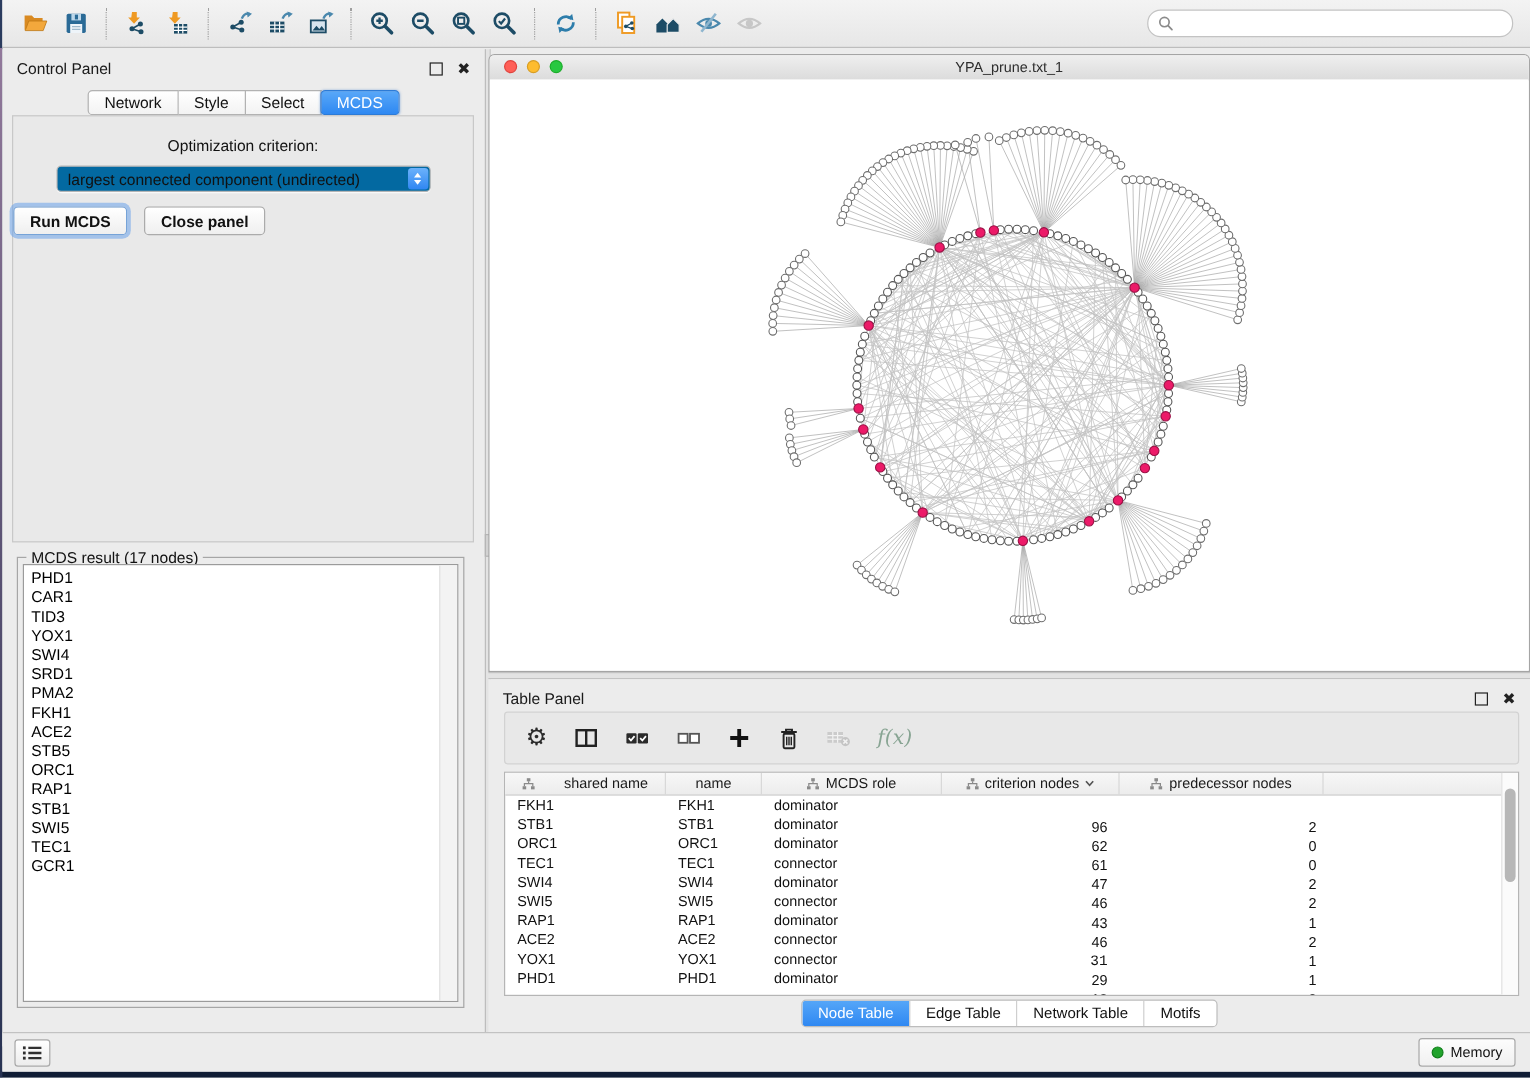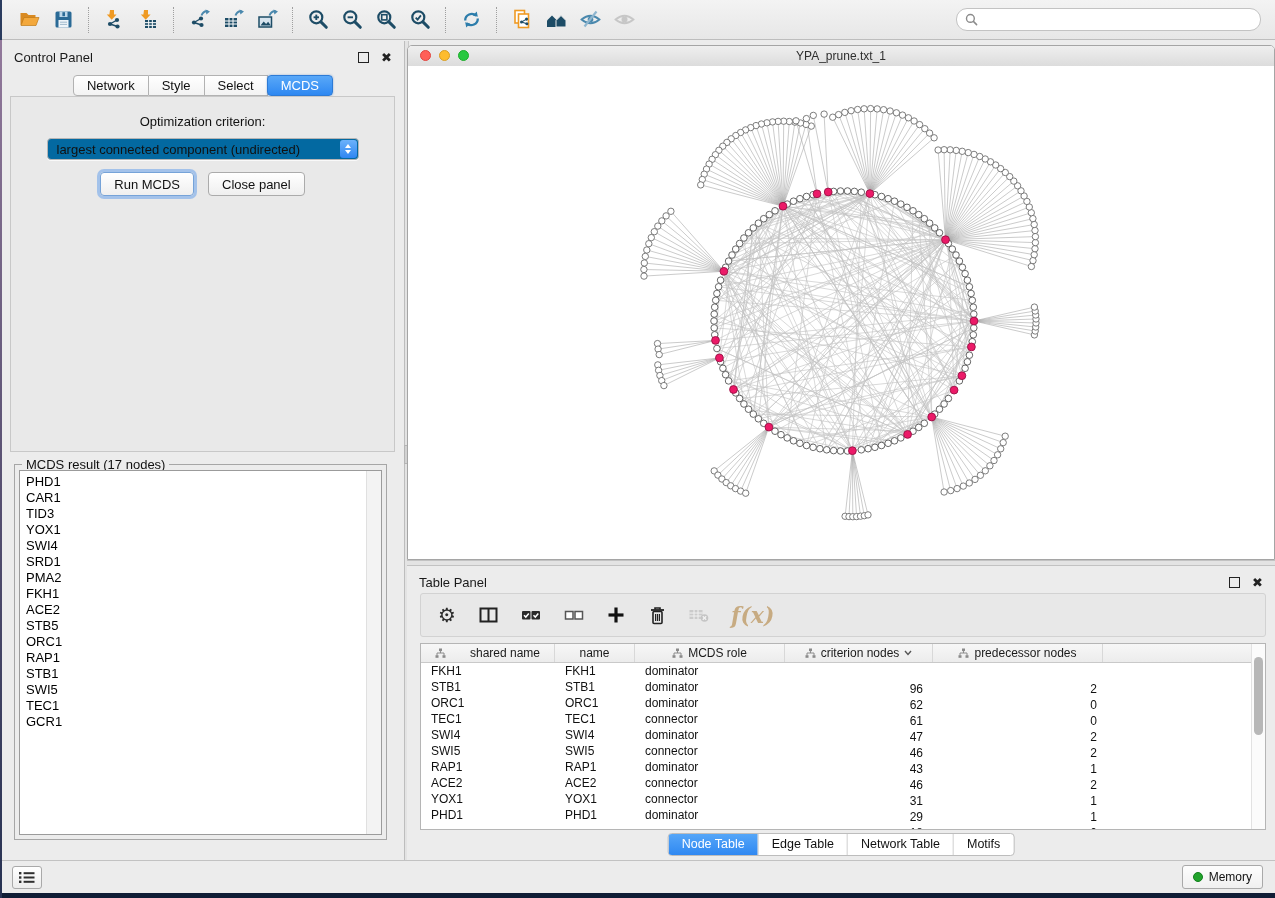--- a/index.html
+++ b/index.html
@@ -40,21 +40,21 @@
               border:1px solid #c8c8c8;box-sizing:border-box;}
   .opt-label{text-align:center;margin-top:17px;font-size:13px;}
   .dropdown{margin:9px auto 0 auto;width:312px;height:22px;background:#0369a1;border:1px solid #b5b5b5;
             border-radius:4px;position:relative;display:flex;align-items:center;font-size:13px;
             padding-left:9px;box-sizing:border-box;box-shadow:0 1px 0 rgba(255,255,255,.7);}
   .dd-stepper{position:absolute;right:1px;top:1px;bottom:1px;width:17px;border-radius:3px;
               background:linear-gradient(#6cb2fb,#2f86f2);display:flex;flex-direction:column;
               align-items:center;justify-content:center;gap:2px;}
   .dd-up{width:0;height:0;border-left:3.5px solid transparent;border-right:3.5px solid transparent;border-bottom:4px solid #fff;}
   .dd-down{width:0;height:0;border-left:3.5px solid transparent;border-right:3.5px solid transparent;border-top:4px solid #fff;}
-  .btn-row{display:flex;justify-content:center;gap:14px;margin-top:12px;}
+  .btn-row{display:flex;justify-content:flex-start;gap:14px;margin-top:12px;font-weight:bold;}
   .btn{height:22px;padding:0 13px;background:linear-gradient(#ffffff,#efefef);border:1px solid #ababab;
        border-radius:4px;font-size:13px;display:flex;align-items:center;color:#111;}
   .btn.focused{box-shadow:0 0 0 3px rgba(106,162,235,.55);border-color:#76a3d8;}
   .mcds-group{position:absolute;left:12px;right:17px;top:423px;height:374px;border:1px solid #a6a6a6;}
   .mcds-legend{position:absolute;top:-8px;left:7px;background:#ececec;padding:0 4px;font-size:13px;}
   .mcds-list{position:absolute;left:4px;right:4px;top:5px;bottom:4px;background:#fff;
              border:1px solid #9b9b9b;overflow:hidden;}
   .mcds-items{position:absolute;left:0;top:3px;right:15px;bottom:0;padding-left:6px;}
   .mcds-item{font-size:13px;line-height:16px;color:#000;}
   .mcds-scroll{position:absolute;top:0;bottom:0;right:0;width:14px;background:#f3f3f3;border-left:1px solid #e0e0e0;}
@@ -80,21 +80,21 @@
   .nw-canvas{position:absolute;top:20px;left:0;right:0;bottom:0;background:#fff;}
   .nw-canvas svg{display:block;}
 
   
   .table-panel{position:absolute;left:405px;top:566px;right:0;bottom:33px;background:#ececec;}
   .tp-toolbar{position:absolute;left:13px;right:9px;top:27px;height:44px;background:#e8e8e8;
               border:1px solid #d2d2d2;border-radius:3px;display:flex;align-items:center;
               padding-left:16px;gap:21px;box-sizing:border-box;}
   .tp-icon{display:flex;align-items:center;justify-content:center;min-width:20px;height:24px;}
   .tp-icon.disabled{opacity:.45;}
-  .fx{font-family:"DejaVu Serif","Liberation Serif",serif;font-style:italic;font-size:22px;color:#a16207;font-weight:bold;}
+  .fx{font-family:"DejaVu Serif","Liberation Serif",serif;font-style:italic;font-size:17px;color:#14532d;}
   .tp-table{position:absolute;left:13px;right:9px;top:77px;height:187px;background:#fff;
             border:1px solid #b5b5b5;box-sizing:border-box;overflow:hidden;}
   .thead{display:flex;height:18px;background:linear-gradient(#f7f7f7,#ececec);
          border-bottom:1px solid #c9c9c9;}
   .th{display:flex;align-items:center;justify-content:center;gap:5px;font-size:12px;color:#1a1a1a;
       border-right:1px solid #d8d8d8;box-sizing:border-box;flex:0 0 auto;}
   .tbody .tr{display:flex;height:16px;align-items:center;}
   .td{font-size:12px;box-sizing:border-box;padding:0 10px;white-space:nowrap;flex:0 0 auto;}
   .td.right{text-align:right;margin-top:35px;}
   .t-scroll{position:absolute;right:0;top:0;bottom:0;width:13px;background:#fbfbfb;border-left:1px solid #e2e2e2;}
@@ -852,21 +852,21 @@
             <div class="td" style="width: 134px;">RAP1</div>
             <div class="td" style="width: 80px;">RAP1</div>
             <div class="td" style="width: 150px;">dominator</div>
             <div class="td right" style="width: 148px; padding-right: 10px;">46</div>
             <div class="td right" style="width: 170px; padding-right: 6px;">2</div>
           </div>
           <div class="tr">
             <div class="td" style="width: 134px;">ACE2</div>
             <div class="td" style="width: 80px;">ACE2</div>
             <div class="td" style="width: 150px;">connector</div>
-            <div class="td right" style="width: 148px; padding-right: 10px;">31</div>
+            <div class="td right" style="width: 148px; padding-right: 10px; font-family: Liberation Mono, monospace;">31</div>
             <div class="td right" style="width: 170px; padding-right: 6px;">1</div>
           </div>
           <div class="tr">
             <div class="td" style="width: 134px;">YOX1</div>
             <div class="td" style="width: 80px;">YOX1</div>
             <div class="td" style="width: 150px;">connector</div>
             <div class="td right" style="width: 148px; padding-right: 10px;">29</div>
             <div class="td right" style="width: 170px; padding-right: 6px;">1</div>
           </div>
           <div class="tr">

